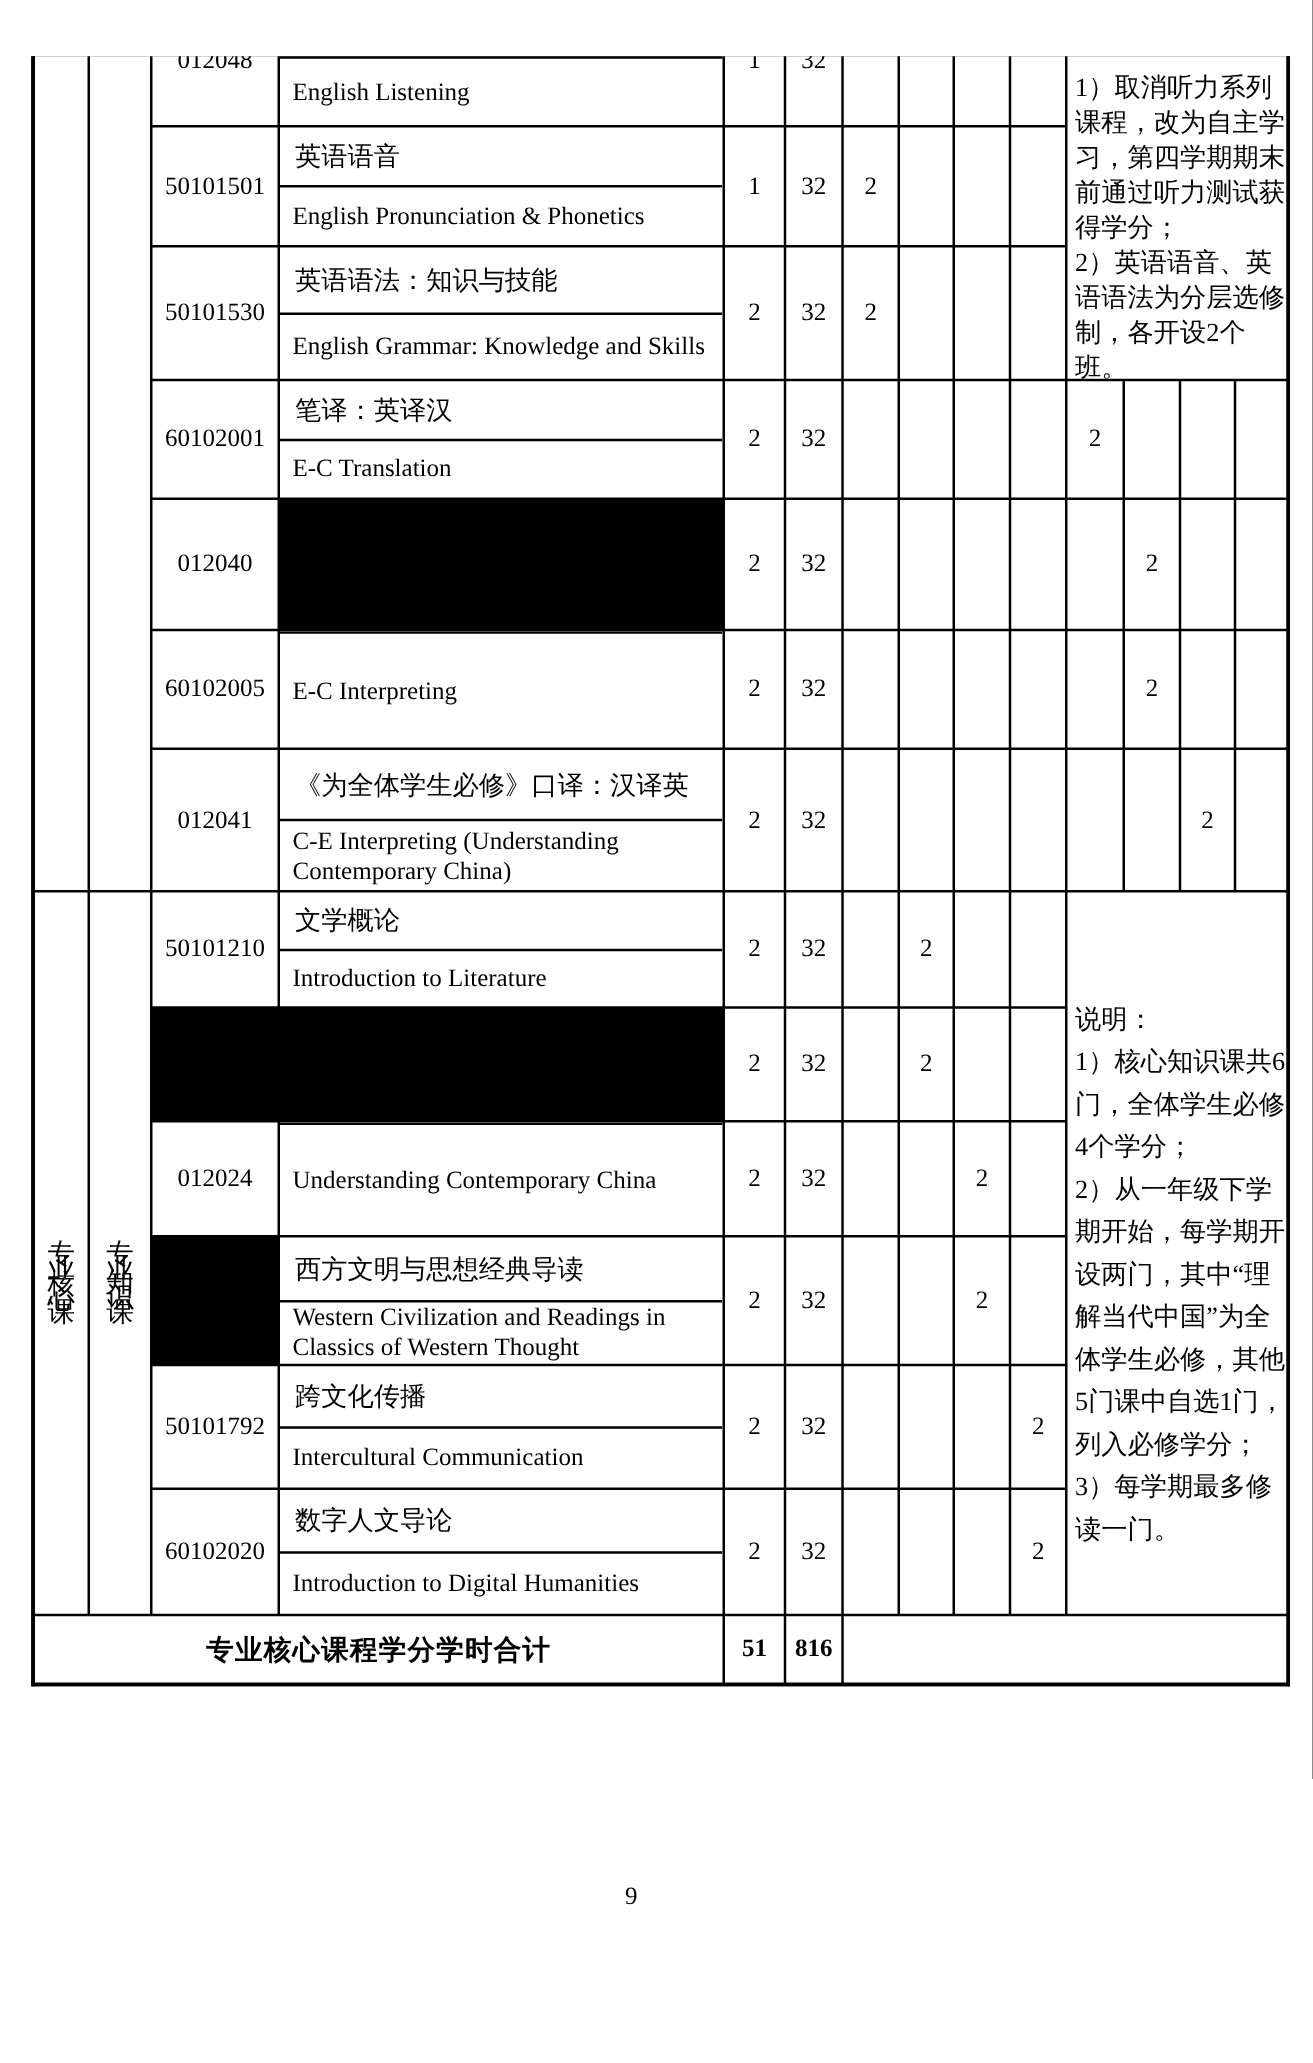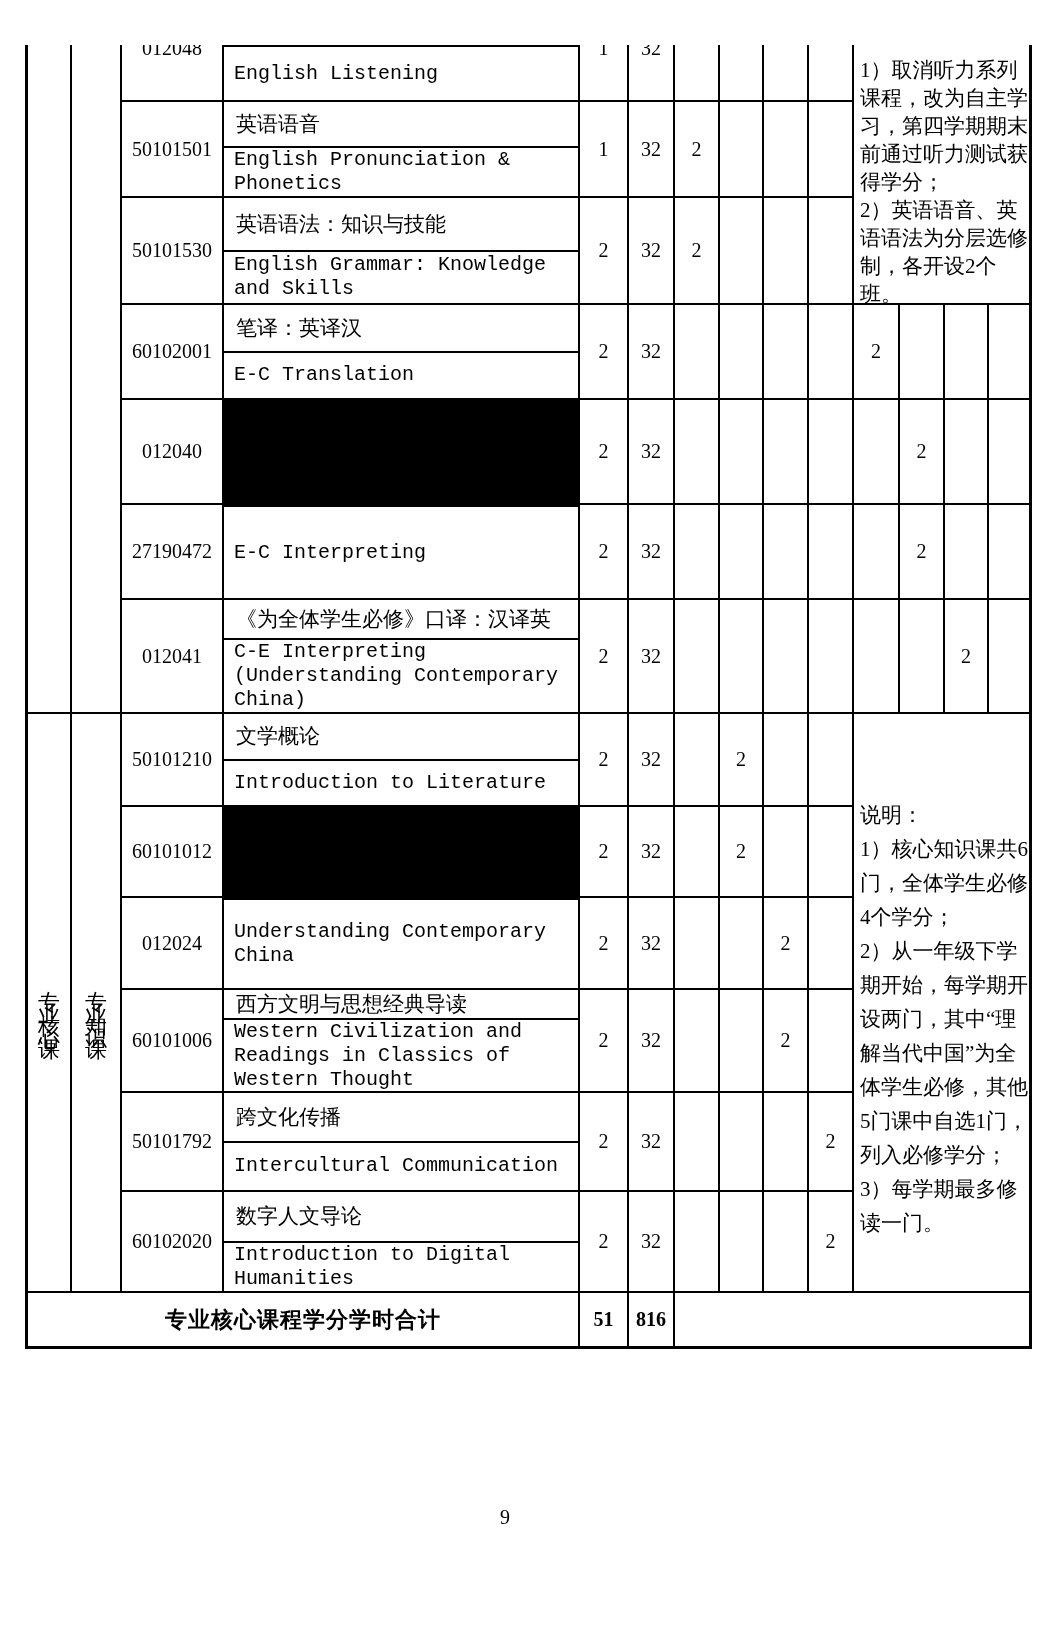--- a/index.html
+++ b/index.html
@@ -15,21 +15,21 @@
     grid-template-columns:42px 48px 100px 354px 47px 44px 43px 42px 43px 43px 44px 43px 42px 40px;
     grid-template-rows:55px 94px 105px 93px 103px 93px 112px 91px 89px 90px 101px 97px 99px 53px;
     gap:2px;
     background:#000;
     border:3px solid #000;
     border-top:none;
   }
   .cell{background:#fff; overflow:hidden;}
   .code{display:flex;align-items:center;justify-content:center;font-size:20px;}
   .val{display:flex;align-items:center;justify-content:center;font-size:20px;}
-  .name{display:flex;flex-direction:column;font-family:Liberation Mono, monospace;}
+  .name{display:flex;flex-direction:column;}
   .zh{flex:1;display:flex;align-items:center;padding-left:12px;font-size:21px;}
   .en{flex:1;display:flex;align-items:center;padding-left:10px;font-size:20px;line-height:24px;}
   .ndiv{height:2px;background:#000;flex:none;}
   .name.cut{border-top:2px solid #000;}
   .clip{position:relative;}
   .clip .clipped-text{
     position:absolute;top:-9px;left:0;width:100%;
     text-align:center;font-size:20px;line-height:24px;
   }
   .note{
@@ -131,21 +131,21 @@
     <div class="cell val" style="grid-area:5/6/6/7">32</div>
     <div class="cell val" style="grid-area:5/7/6/8"></div>
     <div class="cell val" style="grid-area:5/8/6/9"></div>
     <div class="cell val" style="grid-area:5/9/6/10"></div>
     <div class="cell val" style="grid-area:5/10/6/11"></div>
     <div class="cell val" style="grid-area:5/11/6/12"></div>
     <div class="cell val" style="grid-area:5/12/6/13">2</div>
     <div class="cell val" style="grid-area:5/13/6/14"></div>
     <div class="cell val" style="grid-area:5/14/6/15"></div>
 
-    <div class="cell code" style="grid-area:6/3/7/4">27190472</div>
+    <div class="cell code" style="grid-area:6/3/7/4">60102005</div>
     <div class="cell name" style="grid-area:6/4/7/5">
       <div class="ndiv"></div>
       <div class="en">E-C Interpreting</div>
     </div>
     <div class="cell val" style="grid-area:6/5/7/6">2</div>
     <div class="cell val" style="grid-area:6/6/7/7">32</div>
     <div class="cell val" style="grid-area:6/7/7/8"></div>
     <div class="cell val" style="grid-area:6/8/7/9"></div>
     <div class="cell val" style="grid-area:6/9/7/10"></div>
     <div class="cell val" style="grid-area:6/10/7/11"></div>
@@ -182,41 +182,39 @@
     <div class="cell val" style="grid-area:8/7/9/8"></div>
     <div class="cell val" style="grid-area:8/8/9/9">2</div>
     <div class="cell val" style="grid-area:8/9/9/10"></div>
     <div class="cell val" style="grid-area:8/10/9/11"></div>
 
     <div class="cell note bottom" style="grid-area:8/11/14/15">说明：
 1）核心知识课共6门，全体学生必修4个学分；
 2）从一年级下学期开始，每学期开设两门，其中“理解当代中国”为全体学生必修，其他5门课中自选1门，列入必修学分；
 3）每学期最多修读一门。</div>
 
-    <div class="cell code" style="grid-area:9/3/10/4">60101012</div>
     <div class="cell val" style="grid-area:9/5/10/6">2</div>
     <div class="cell val" style="grid-area:9/6/10/7">32</div>
     <div class="cell val" style="grid-area:9/7/10/8"></div>
     <div class="cell val" style="grid-area:9/8/10/9">2</div>
     <div class="cell val" style="grid-area:9/9/10/10"></div>
     <div class="cell val" style="grid-area:9/10/10/11"></div>
 
     <div class="cell code" style="grid-area:10/3/11/4">012024</div>
     <div class="cell name" style="grid-area:10/4/11/5">
       <div class="ndiv"></div>
       <div class="en">Understanding Contemporary China</div>
     </div>
     <div class="cell val" style="grid-area:10/5/11/6">2</div>
     <div class="cell val" style="grid-area:10/6/11/7">32</div>
     <div class="cell val" style="grid-area:10/7/11/8"></div>
     <div class="cell val" style="grid-area:10/8/11/9"></div>
     <div class="cell val" style="grid-area:10/9/11/10">2</div>
     <div class="cell val" style="grid-area:10/10/11/11"></div>
 
-    <div class="cell code" style="grid-area:11/3/12/4">60101006</div>
     <div class="cell name" style="grid-area:11/4/12/5">
       <div class="zh">西方文明与思想经典导读</div>
       <div class="ndiv"></div>
       <div class="en">Western Civilization and Readings in Classics of Western Thought</div>
     </div>
     <div class="cell val" style="grid-area:11/5/12/6">2</div>
     <div class="cell val" style="grid-area:11/6/12/7">32</div>
     <div class="cell val" style="grid-area:11/7/12/8"></div>
     <div class="cell val" style="grid-area:11/8/12/9"></div>
     <div class="cell val" style="grid-area:11/9/12/10">2</div>

